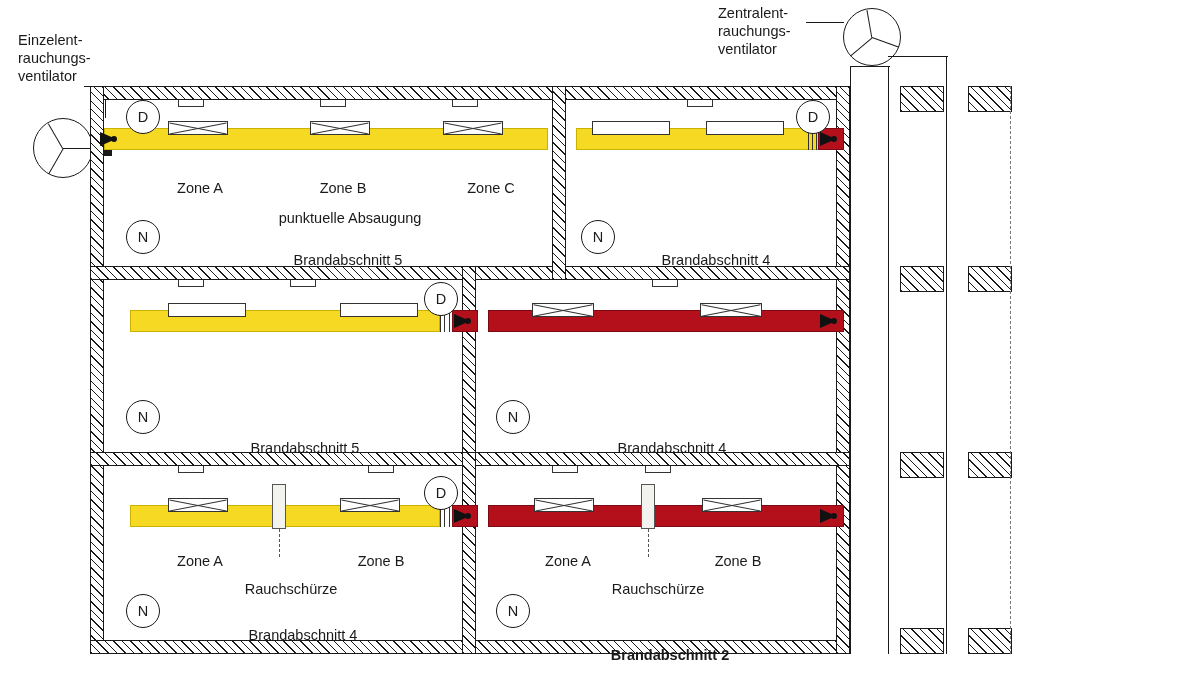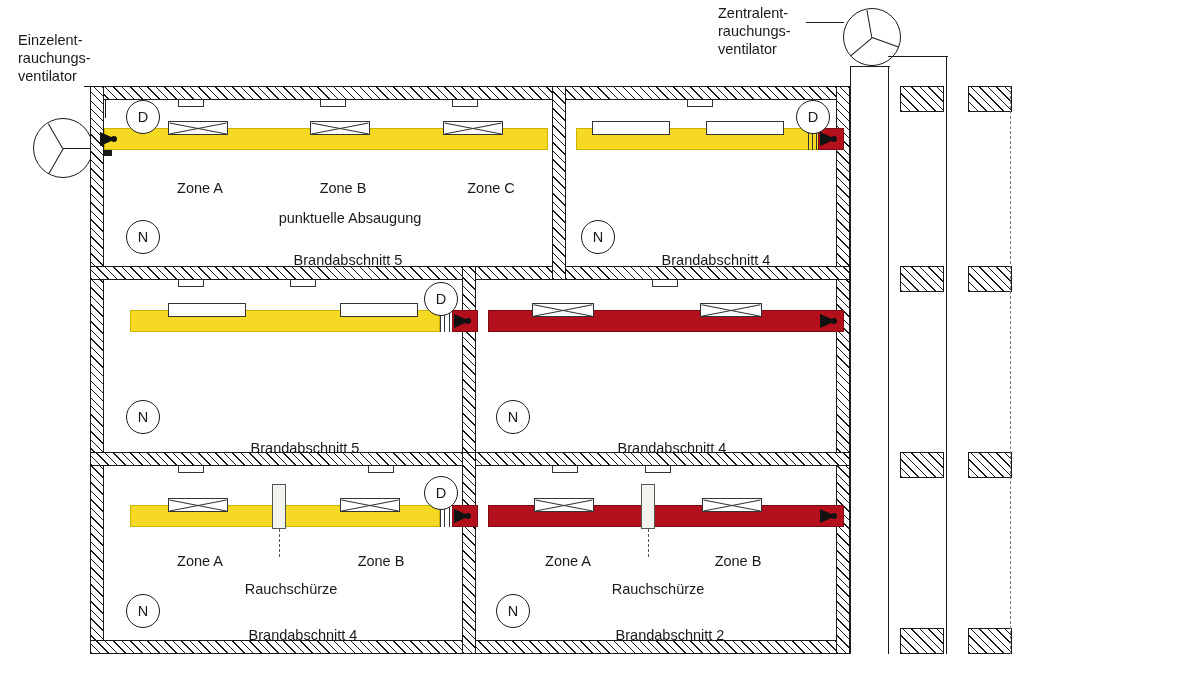--- a/index.html
+++ b/index.html
@@ -375,15 +375,15 @@
     </div>
 
   <div class="curtain" style="left:641px; top:484px; width:14px; height:45px;"></div>
   <div class="curtain-line" style="left:648px; top:529px; height:28px;"></div>
 
   <div class="node" style="left:496px; top:594px;">N</div>
 
   <div class="lbl center" style="left:568px; top:531px;">Zone A</div>
   <div class="lbl center" style="left:738px; top:531px;">Zone B</div>
   <div class="lbl center" style="left:658px; top:559px;">Rauchschürze</div>
-  <div class="lbl center" style="left:670px; top:605px;">Brandabschnitt 2</div>
+  <div class="lbl center" style="left:670px; top:625px;font-weight:bold;">Brandabschnitt 2</div>
 
 </div>
 
 </body></html>

